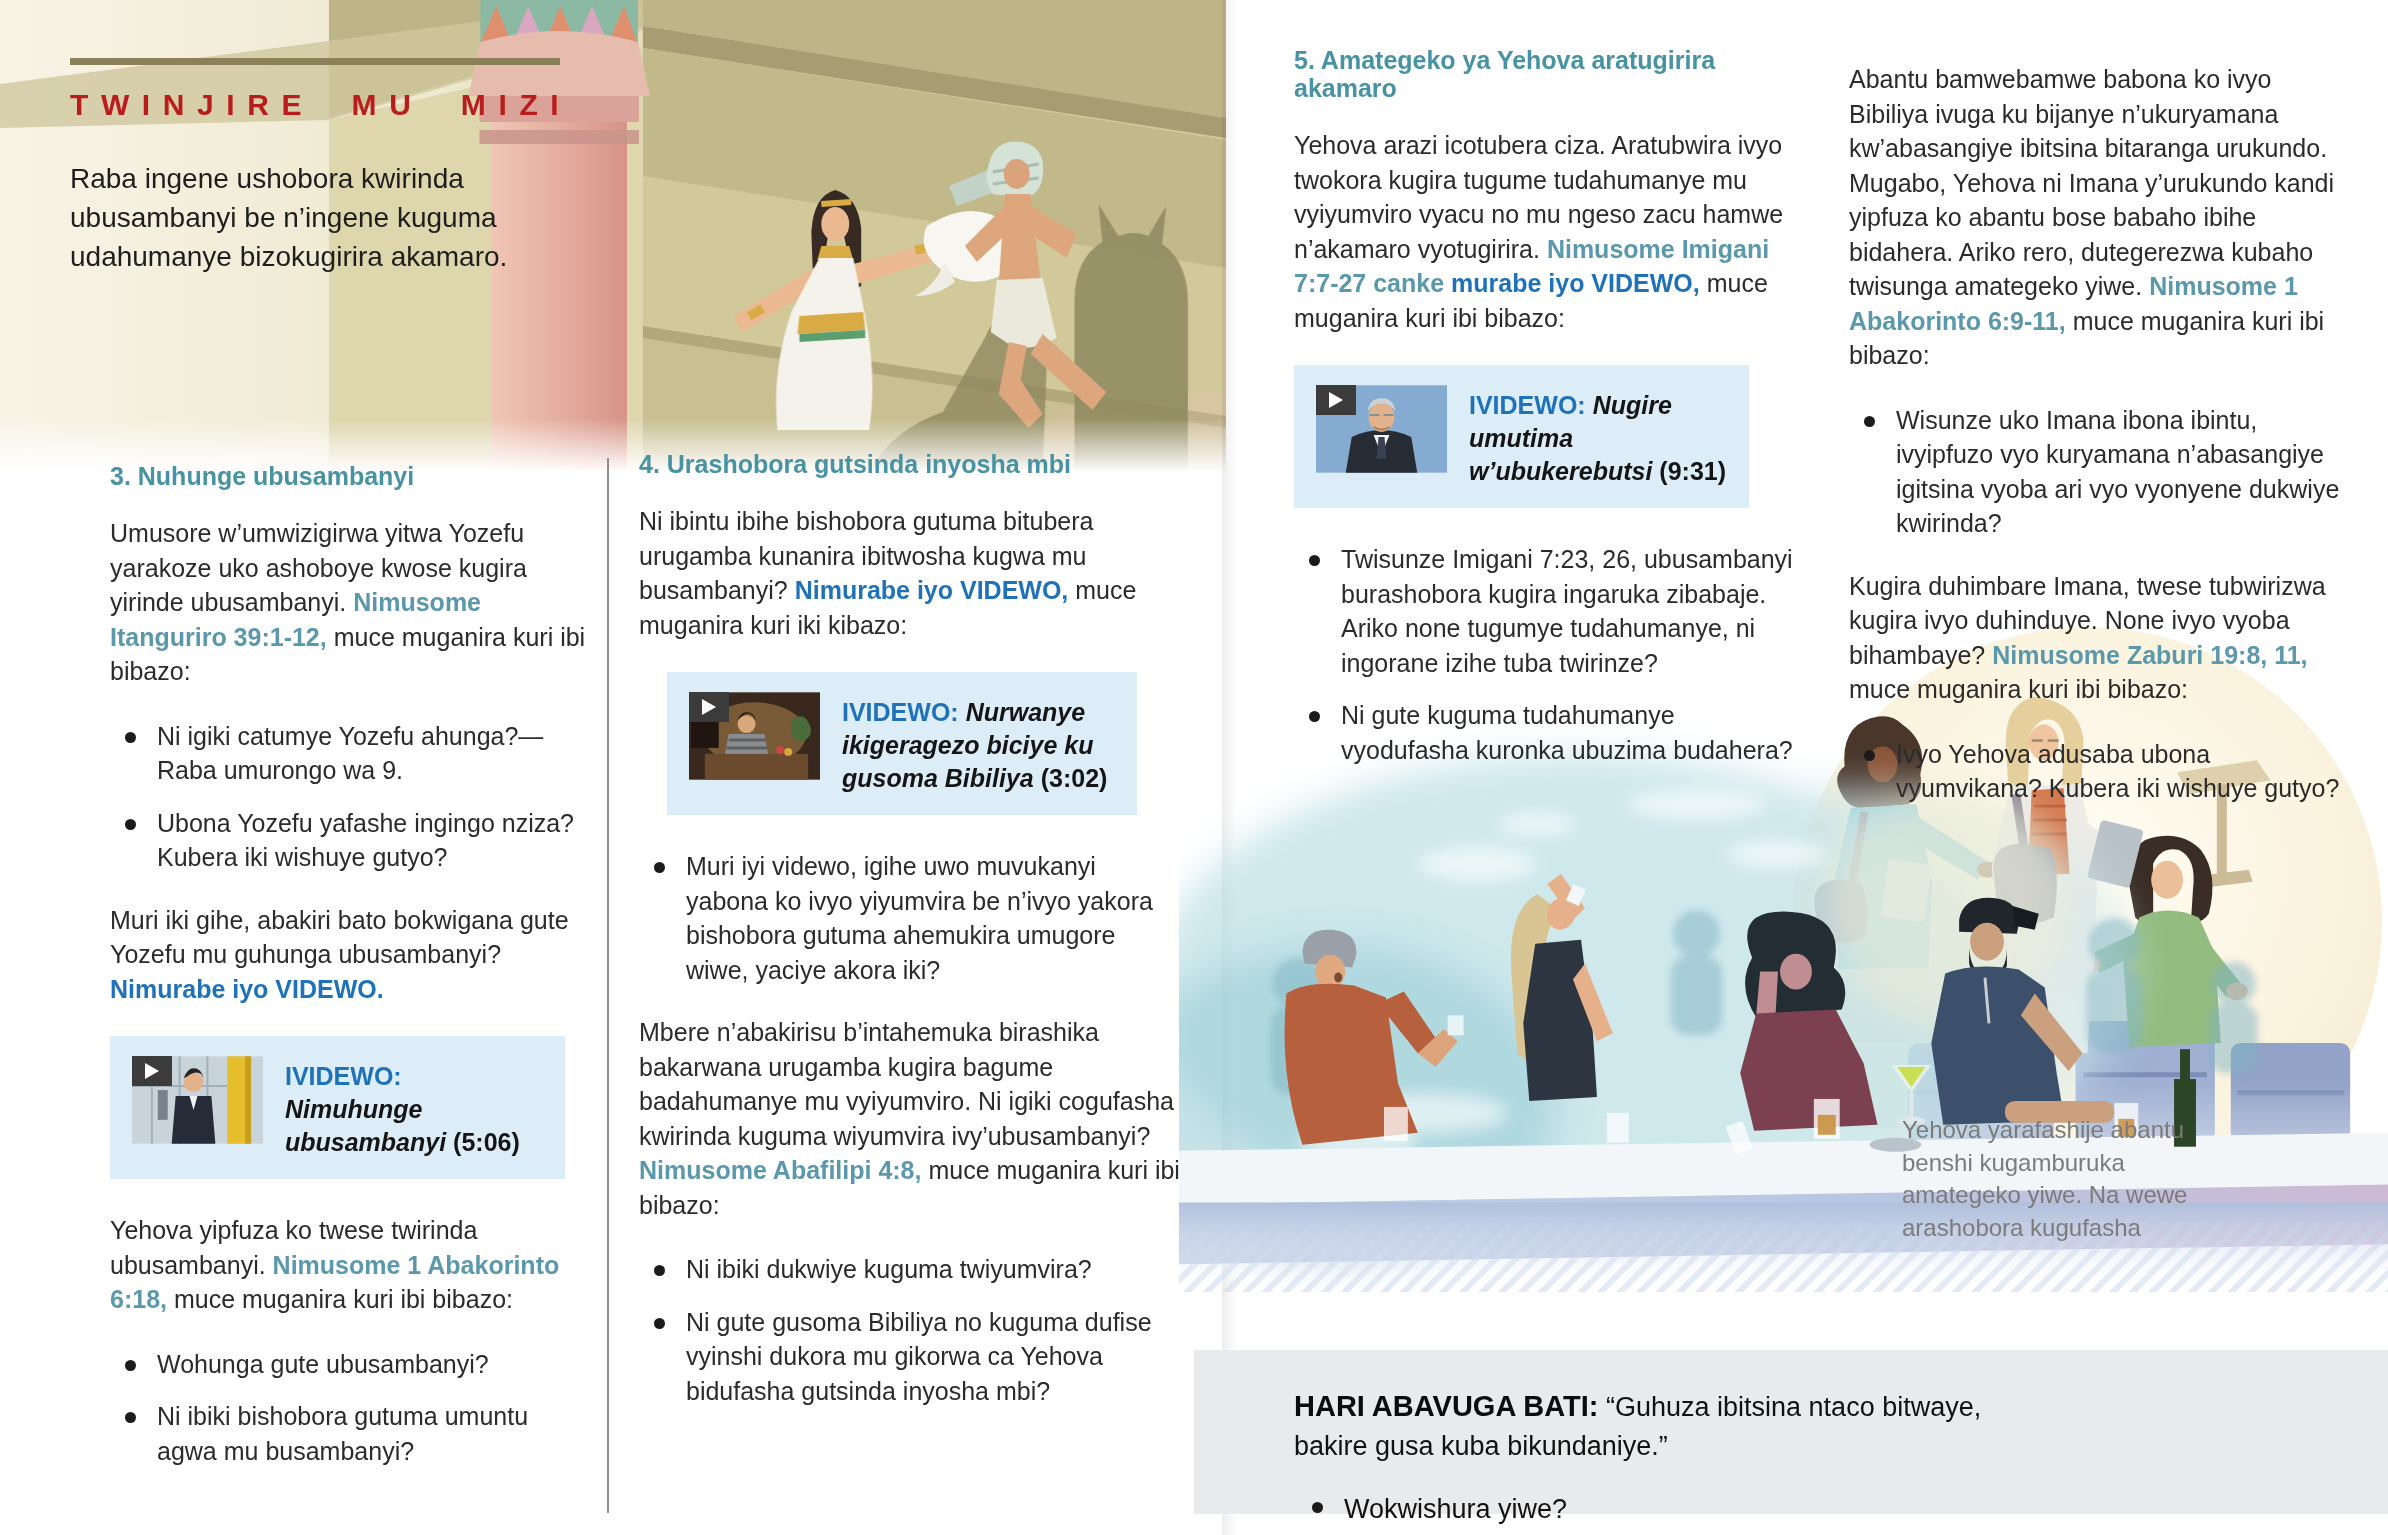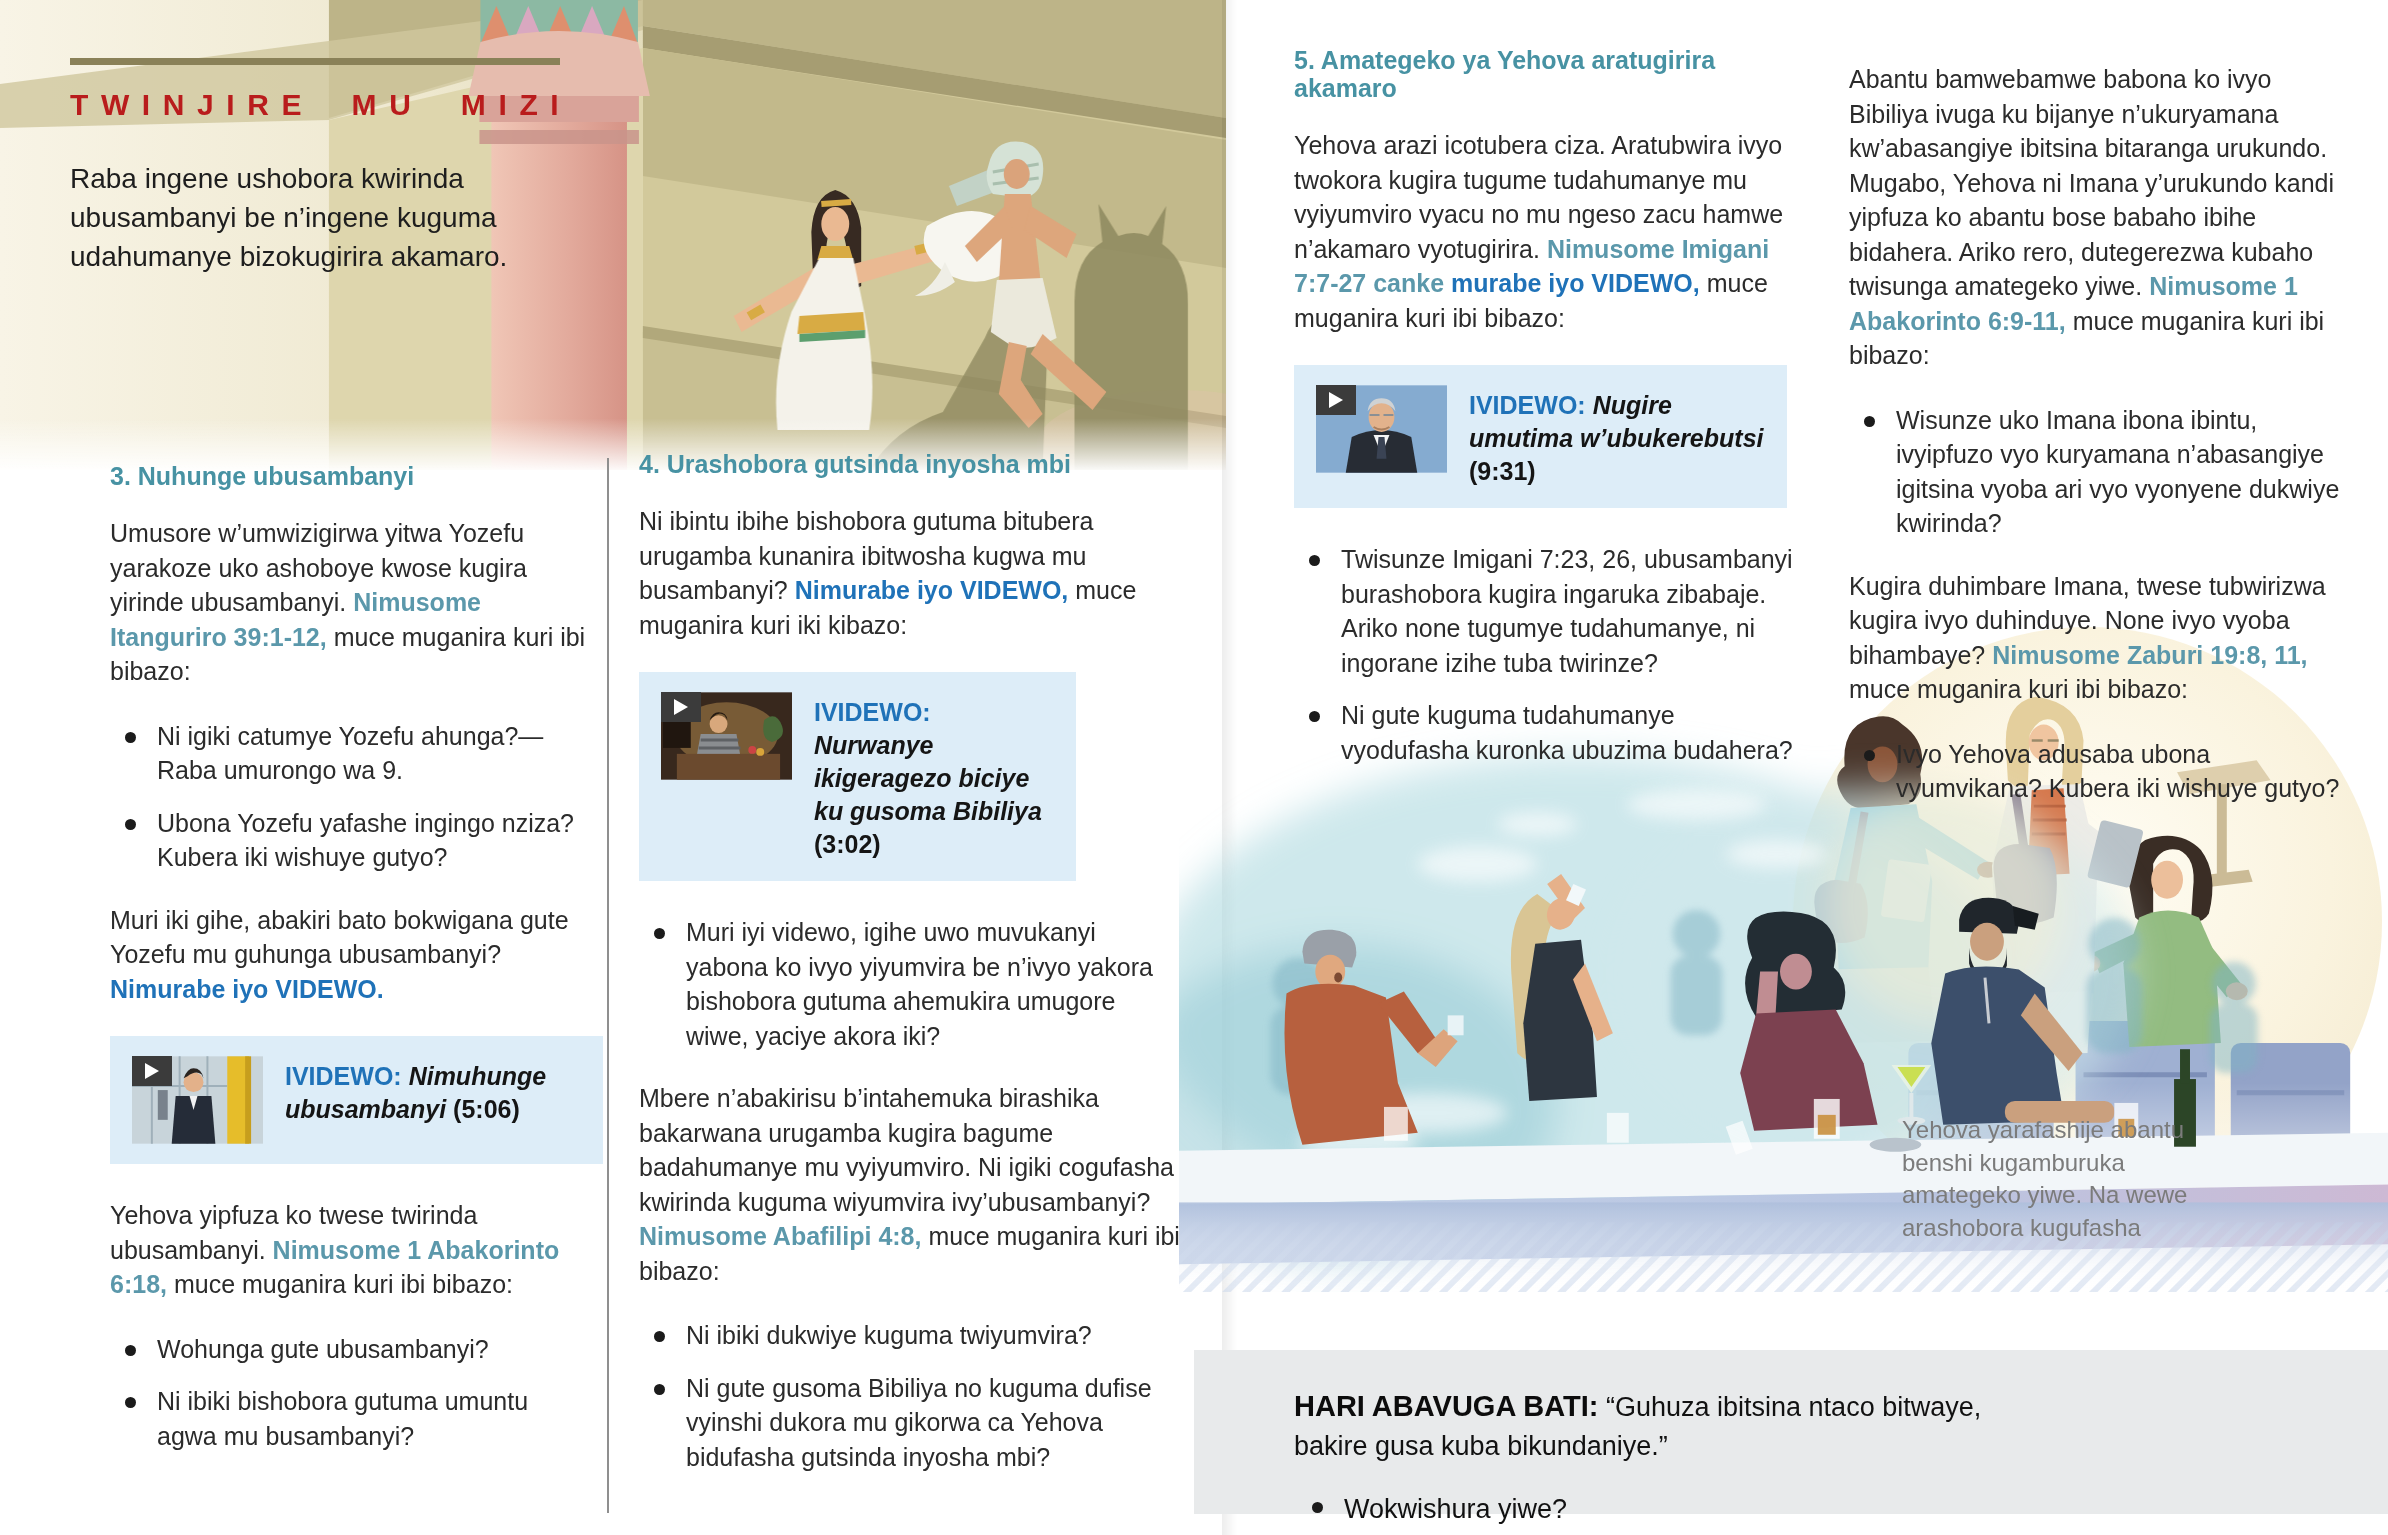--- a/index.html
+++ b/index.html
@@ -23,21 +23,21 @@
   .col-4{left:1849px;top:62px;width:502px;}
   h2{font-size:25px;line-height:1.12;color:#4792a3;margin:0 0 26px 0;font-weight:bold;}
   .col p{margin:0 0 30px 0;}
   .scripture{color:#5b98ab;font-weight:bold;}
   .vlink{color:#1f72b8;font-weight:bold;}
   ul{list-style:none;margin:0 0 28px 0;padding:0;}
   li{position:relative;padding-left:47px;margin:0 0 18px 0;}
   li::before{content:"";position:absolute;left:15px;top:13px;width:11px;height:11px;border-radius:50%;background:#1b1b1b;}
 
   
-  .video-box{display:flex;gap:22px;background:#ddedf8;padding:20px 22px;margin:0 0 34px 0;align-items:flex-start;width:493px;box-sizing:border-box;}
+  .video-box{display:flex;gap:22px;background:#ddedf8;padding:20px 22px;margin:0 0 34px 0;align-items:flex-start;width:455px;box-sizing:border-box;}
   .thumb{position:relative;flex:none;width:131px;height:88px;overflow:hidden;}
   .thumb svg{display:block;width:100%;height:100%;}
   .play{position:absolute;left:0;top:0;width:40px;height:30px;background:#3b3b3b;}
   .play::after{content:"";position:absolute;left:13px;top:7px;width:0;height:0;border-left:14px solid #ffffff;border-top:8px solid transparent;border-bottom:8px solid transparent;}
   .video-text{font-size:25px;line-height:1.32;padding-top:4px;}
   .vlabel{color:#1f72b8;font-weight:bold;}
   .vtitle{font-style:italic;font-weight:bold;color:#151515;}
   .vdur{font-weight:bold;color:#151515;}
 
   .divider{position:absolute;left:607px;top:458px;width:2px;height:1055px;background:#8f8f8f;z-index:2;}
@@ -185,21 +185,21 @@
       <li><span>Ni ibiki bishobora gutuma umuntu agwa mu busambanyi?</span></li>
     </ul>
   </div>
 
   <div class="divider"></div>
 
   <div class="col col-2">
     <h2>4. Urashobora gutsinda inyosha mbi</h2>
     <p><span>Ni ibintu ibihe bishobora gutuma bitubera urugamba kunanira ibitwosha kugwa mu busambanyi? </span><span class="vlink">Nimurabe iyo VIDEWO,</span><span> muce muganira kuri iki kibazo:</span></p>
 
-    <div class="video-box" style="width:437px;">
+    <div class="video-box" style="width:470px;margin-left:28px;">
       <div class="thumb">
         <svg viewBox="0 0 132 88">
           <rect width="132" height="88" fill="#38281d"></rect>
           <ellipse cx="66" cy="42" rx="52" ry="32" fill="#c89a56" opacity="0.45"></ellipse>
           <rect x="2" y="6" width="28" height="50" fill="#20160f"></rect>
           <circle cx="58" cy="32" r="9" fill="#d8a87c"></circle>
           <path d="M49,28 Q52,20 58,20 Q66,20 67,28 L64,23 Q58,19 52,25 Z" fill="#241a12"></path>
           <path d="M40,42 L76,42 L80,64 L36,64 Z" fill="#8a8d90"></path>
           <path d="M40,48 H78 M38,56 H80" stroke="#5e6164" stroke-width="3"></path>
           <rect x="16" y="62" width="104" height="26" fill="#6b4a2e"></rect>

